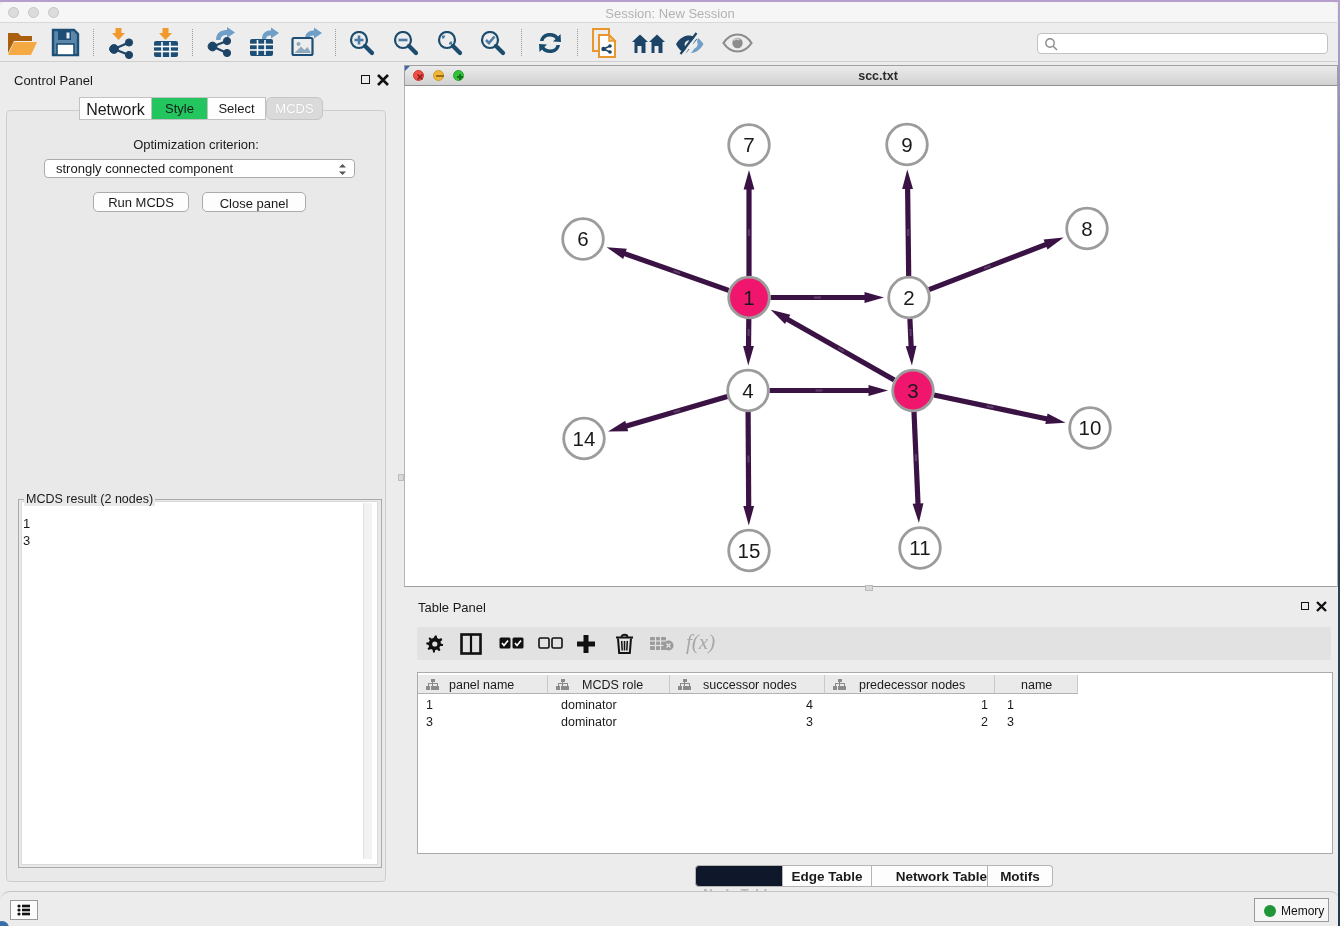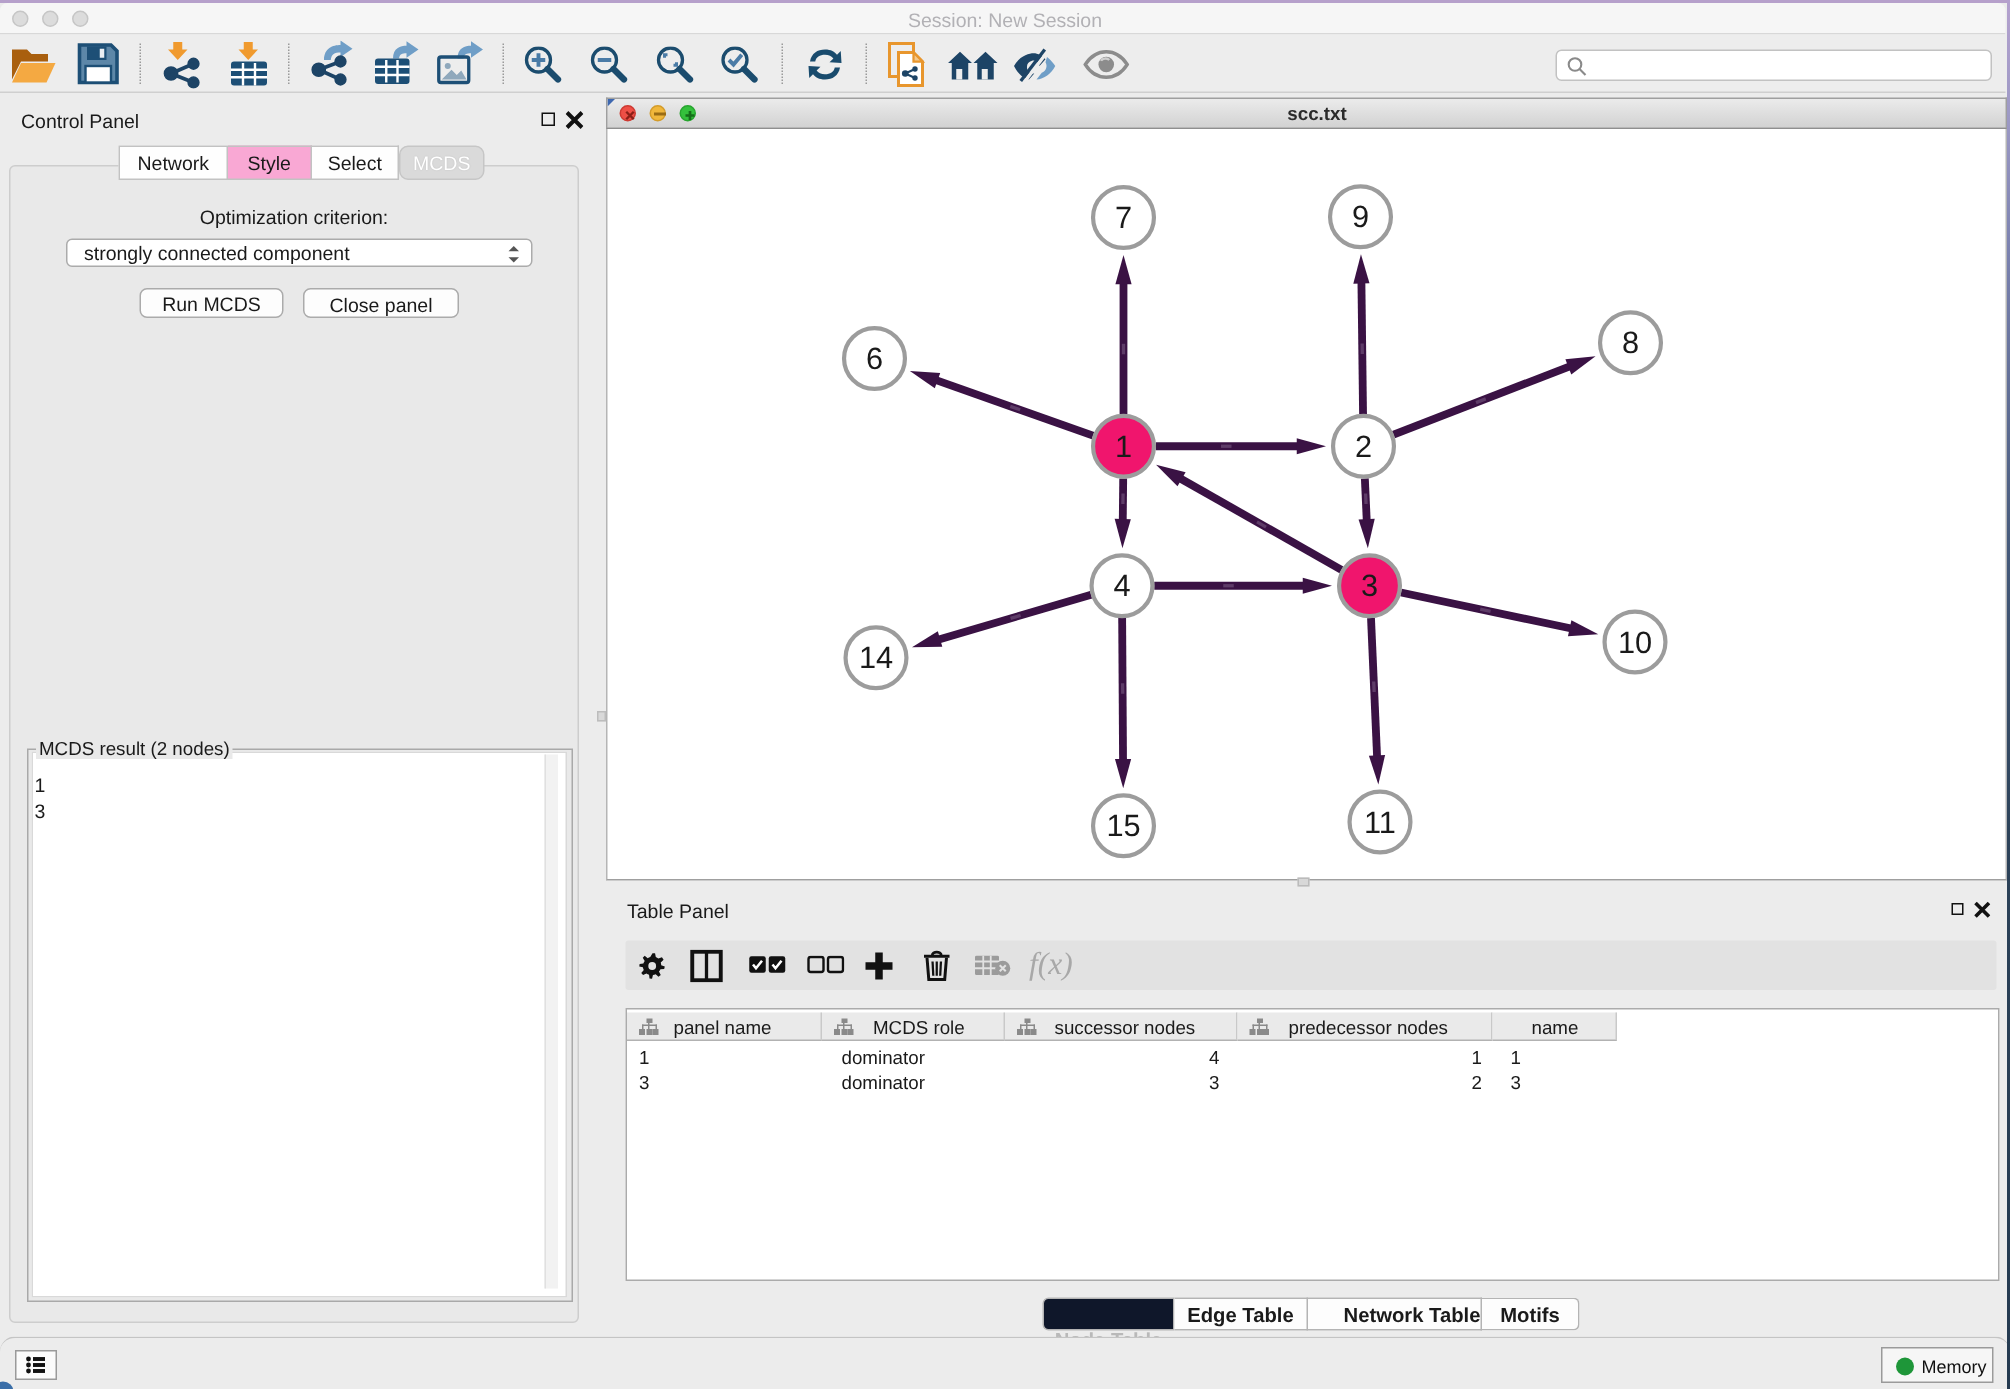--- a/index.html
+++ b/index.html
@@ -190,22 +190,22 @@
 
   <div class="abs" style="left:14px;top:10px;font-size:13px;color:#1a1a1a;">Control Panel</div>
   <div class="abs" style="left:361px;top:12px;width:9px;height:9px;border:1.5px solid #111;"></div>
   <svg class="abs" style="left:377px;top:11px;" width="12" height="12" viewBox="0 0 12 12">
     <path d="M1 1 L11 11 M11 1 L1 11" stroke="#111" stroke-width="2.6"></path>
   </svg>
 
   <div class="abs" style="left:6px;top:47px;width:380px;height:772px;background:#e9e9e9;border:1px solid #cdcdcd;border-radius:4px;"></div>
 
   <div class="abs" style="left:266px;top:34px;width:57px;height:23px;background:#dadada;border:1px solid #c6c6c6;border-radius:6px;text-align:center;font-size:13px;color:#ffffff;padding-top:3px;text-shadow:0 0 1px #bbb;">MCDS</div>
-  <div class="abs" style="left:79px;top:34px;width:73px;height:23px;background:#fefefe;border:1px solid #c2c2c2;text-align:center;font-size:13px;color:#1a1a1a;padding-top:3px;">Network</div>
-  <div class="abs" style="left:152px;top:34px;width:56px;height:23px;background:#f9a8d4;border:1px solid #c2c2c2;border-left:none;text-align:center;font-size:13px;color:#1a1a1a;padding-top:3px;">Style</div>
+  <div class="abs" style="left:79px;top:34px;width:73px;height:23px;background:#fefefe;border:1px solid #c2c2c2;text-align:center;font-size:16px;color:#1a1a1a;padding-top:3px;">Network</div>
+  <div class="abs" style="left:152px;top:34px;width:56px;height:23px;background:#22c55e;border:1px solid #c2c2c2;border-left:none;text-align:center;font-size:13px;color:#1a1a1a;padding-top:3px;">Style</div>
   <div class="abs" style="left:208px;top:34px;width:58px;height:23px;background:#fefefe;border:1px solid #c2c2c2;border-left:none;text-align:center;font-size:13px;color:#1a1a1a;padding-top:3px;">Select</div>
 
   <div class="abs" style="left:44px;top:96px;width:311px;height:19px;background:#ffffff;border:1px solid #ababab;border-radius:4px;font-size:13px;color:#1a1a1a;">
     <div class="abs" style="left:11px;top:1px;">strongly connected component</div>
     <svg class="abs" style="right:6px;top:2.5px;" width="11" height="13" viewBox="0 0 11 13">
       <path d="M2 4.5 L5.5 1 L9 4.5 Z" fill="#555"></path>
       <path d="M2 8.5 L5.5 12 L9 8.5 Z" fill="#555"></path>
     </svg>
   </div>
   <div class="abs" style="left:0;top:74px;width:392px;text-align:center;font-size:13px;color:#1a1a1a;">Optimization criterion:</div>

